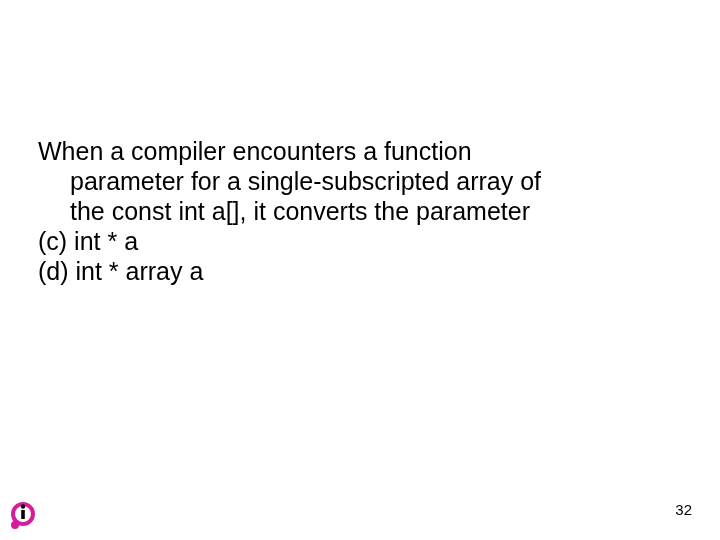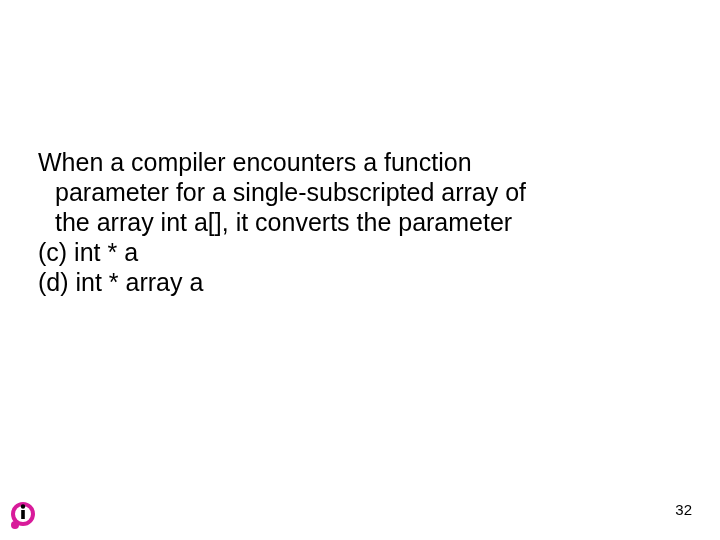--- a/index.html
+++ b/index.html
@@ -21,25 +21,24 @@
   .content {
     position: absolute;
     top: 136px;
     left: 38px;
     width: 640px;
     font-size: 25px;
     line-height: 1.2;
   }
   .question-line {
     display: block;
-    margin-top: 11px;
   }
   .question-body {
     display: block;
-    margin-left: 17px;
+    margin-left: 32px;
   }
   .option {
     display: block;
   }
   .bold {
     font-weight: normal;
   }
   .page-number {
     position: absolute;
     bottom: 22px;
@@ -61,21 +60,21 @@
 </style>
 </head>
 <body>
 
 <div class="slide">
 
   <div class="content">
     <span class="question-line">When a compiler encounters a function</span>
     <span class="question-body">parameter for a single-subscripted array of</span>
     <span class="question-body">
-      <span>the array </span><span class="bold">int a[]</span><span>, it converts the parameter</span>
+      <span>the const </span><span class="bold">int a[]</span><span>, it converts the parameter</span>
     </span>
 
     <span class="option">
       <span>(c) </span><span class="bold">int * a</span>
     </span>
     <span class="option">
       <span>(d) </span><span class="bold">int * array a</span>
     </span>
   </div>
 

